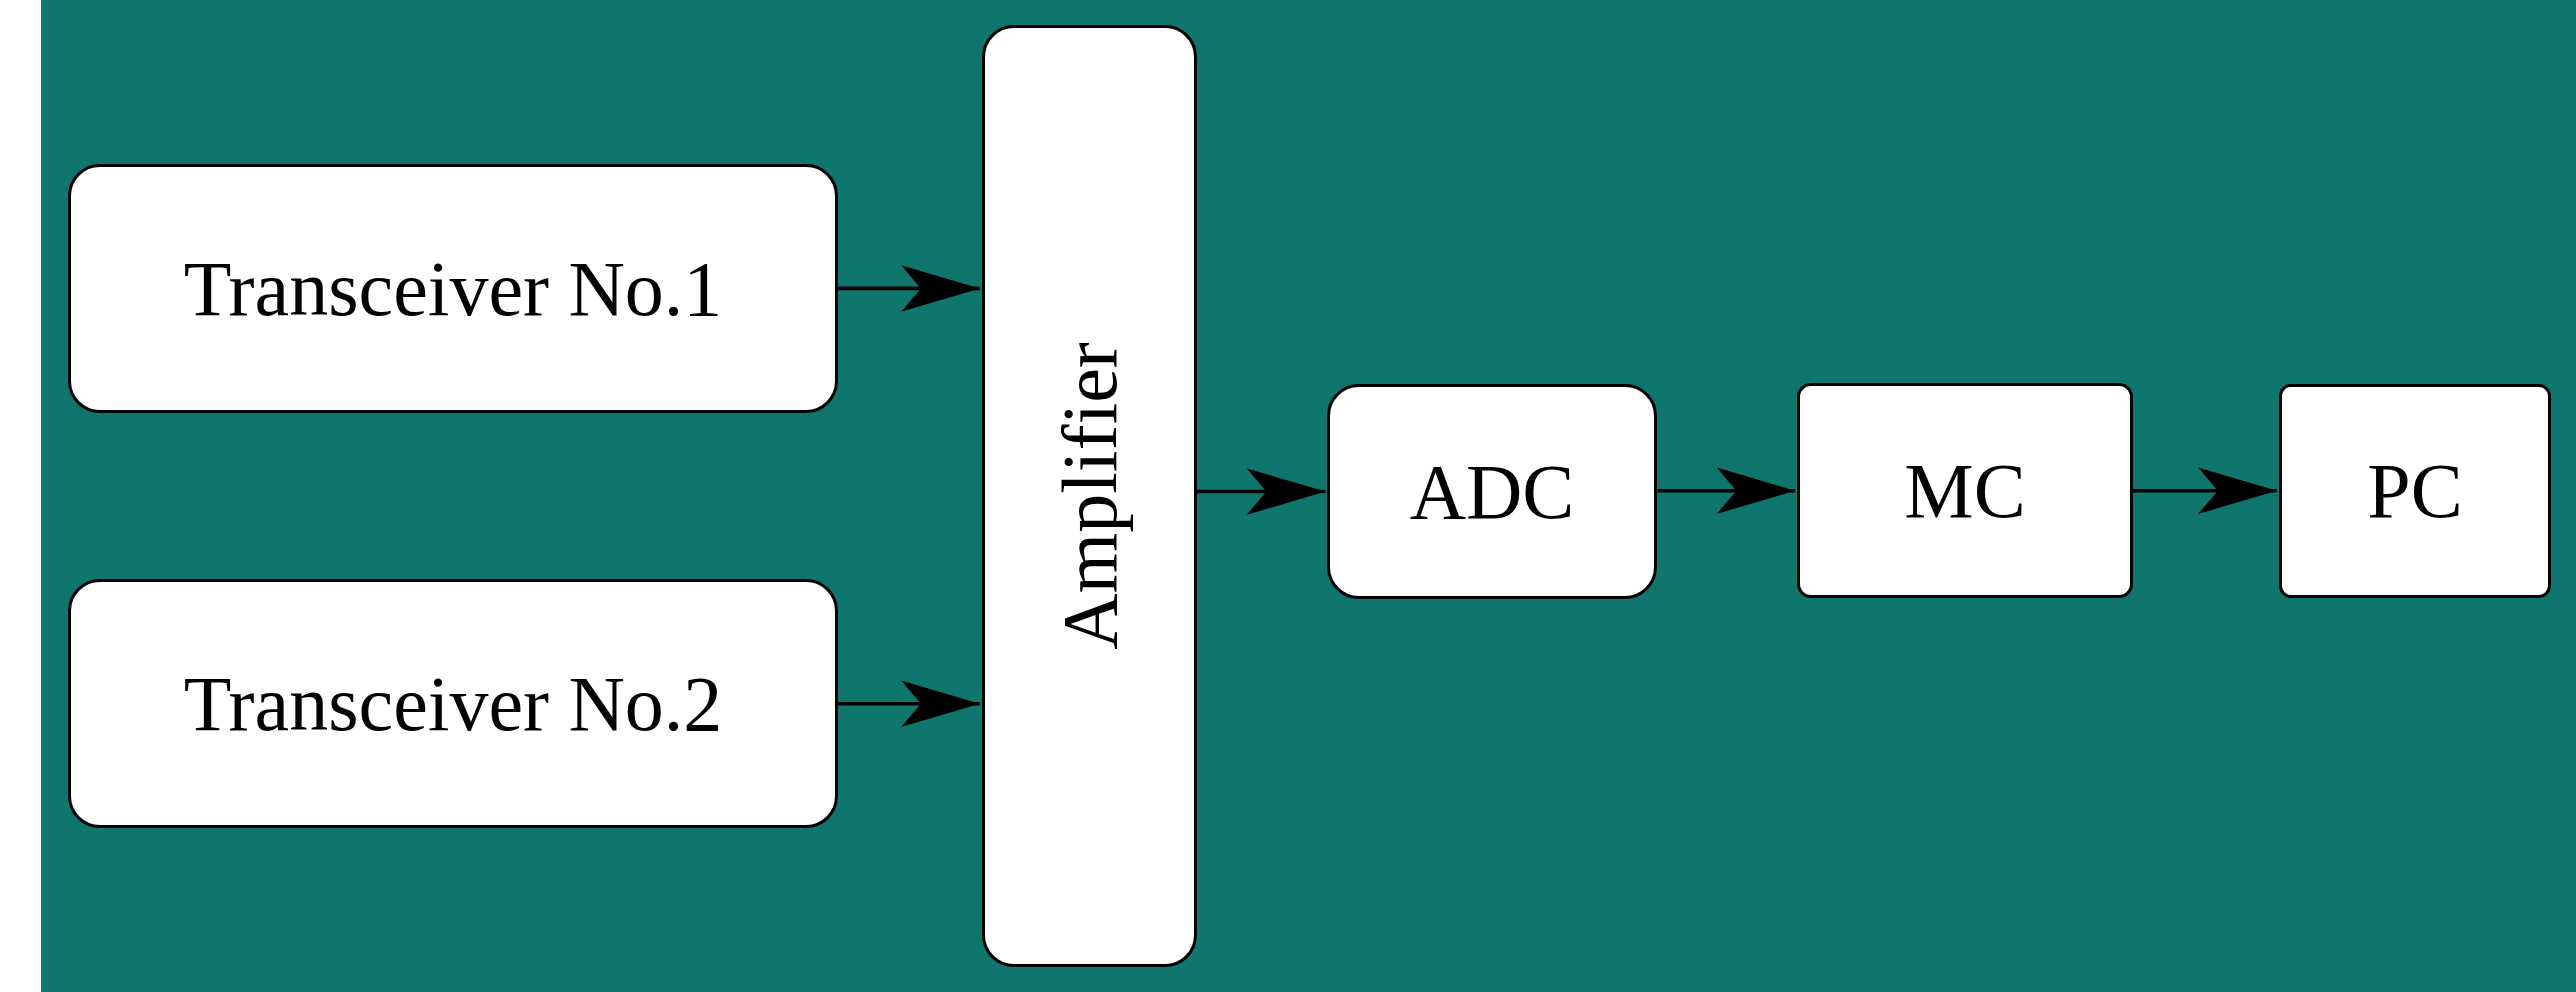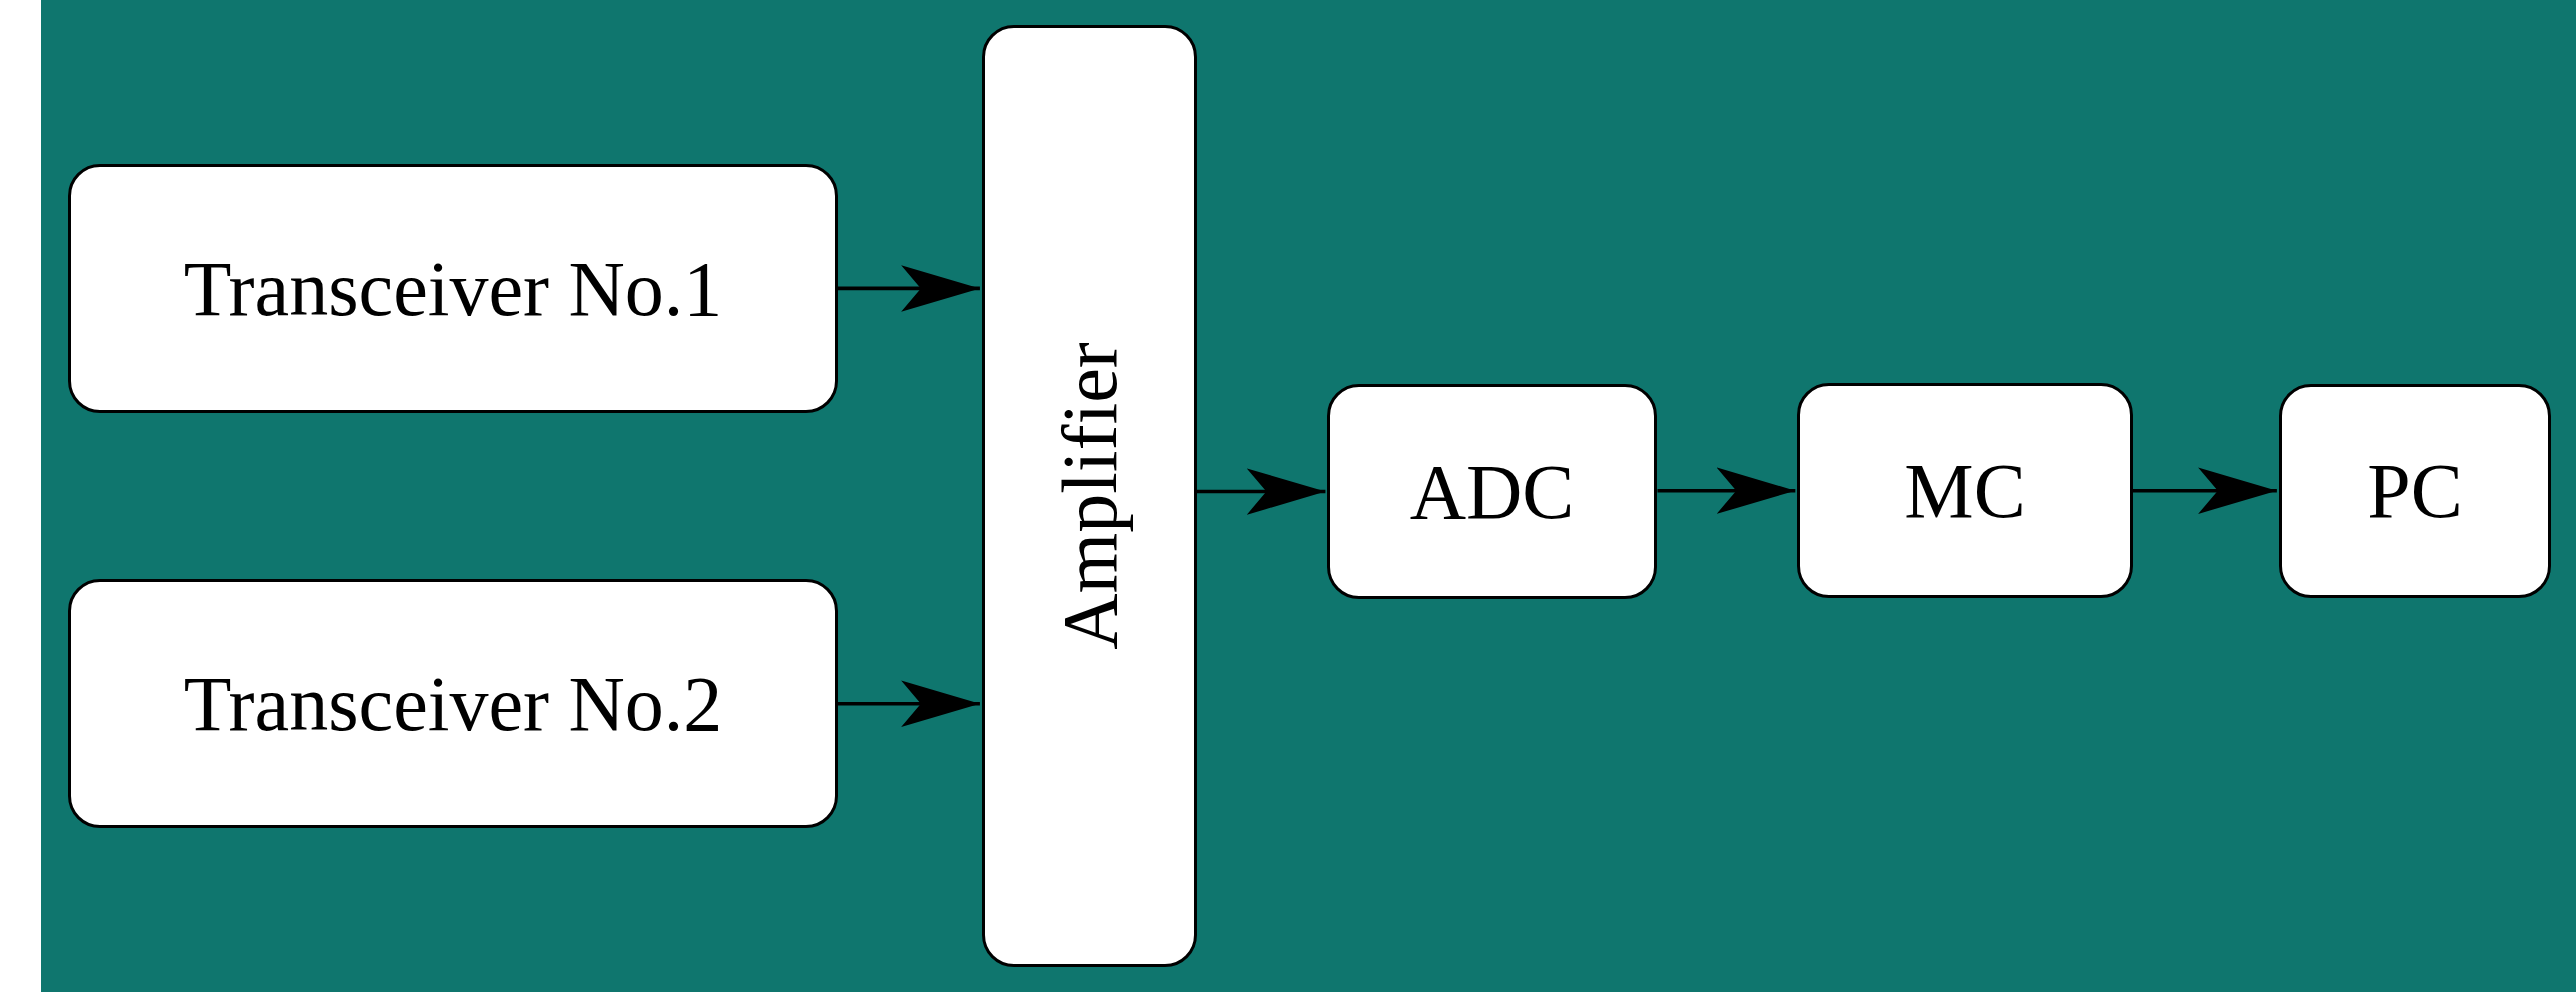--- a/index.html
+++ b/index.html
@@ -33,22 +33,22 @@
   .node .label {
     white-space: nowrap;
   }
   .node .label.vertical {
     transform: rotate(-90deg);
   }
   .node.t1 { left: 27px;   top: 164px; width: 770px; height: 249px; }
   .node.t2 { left: 27px;   top: 579px; width: 770px; height: 249px; }
   .node.amp { left: 941px; top: 25px;  width: 215px; height: 942px; }
   .node.adc { left: 1286px; top: 384px; width: 330px; height: 215px; justify-content: center; }
-  .node.mc  { left: 1756px; top: 383px; width: 336px; height: 215px; }
-  .node.pc  { left: 2238px; top: 384px; width: 272px; height: 214px; }
+  .node.mc  { left: 1756px; top: 383px; width: 336px; height: 215px; border-radius: 14px; }
+  .node.pc  { left: 2238px; top: 384px; width: 272px; height: 214px; border-radius: 12px; }
   .edges {
     position: absolute;
     left: 0;
     top: 0;
     width: 2576px;
     height: 993px;
     z-index: 1;
   }
   .edge {
     stroke: #000000;

